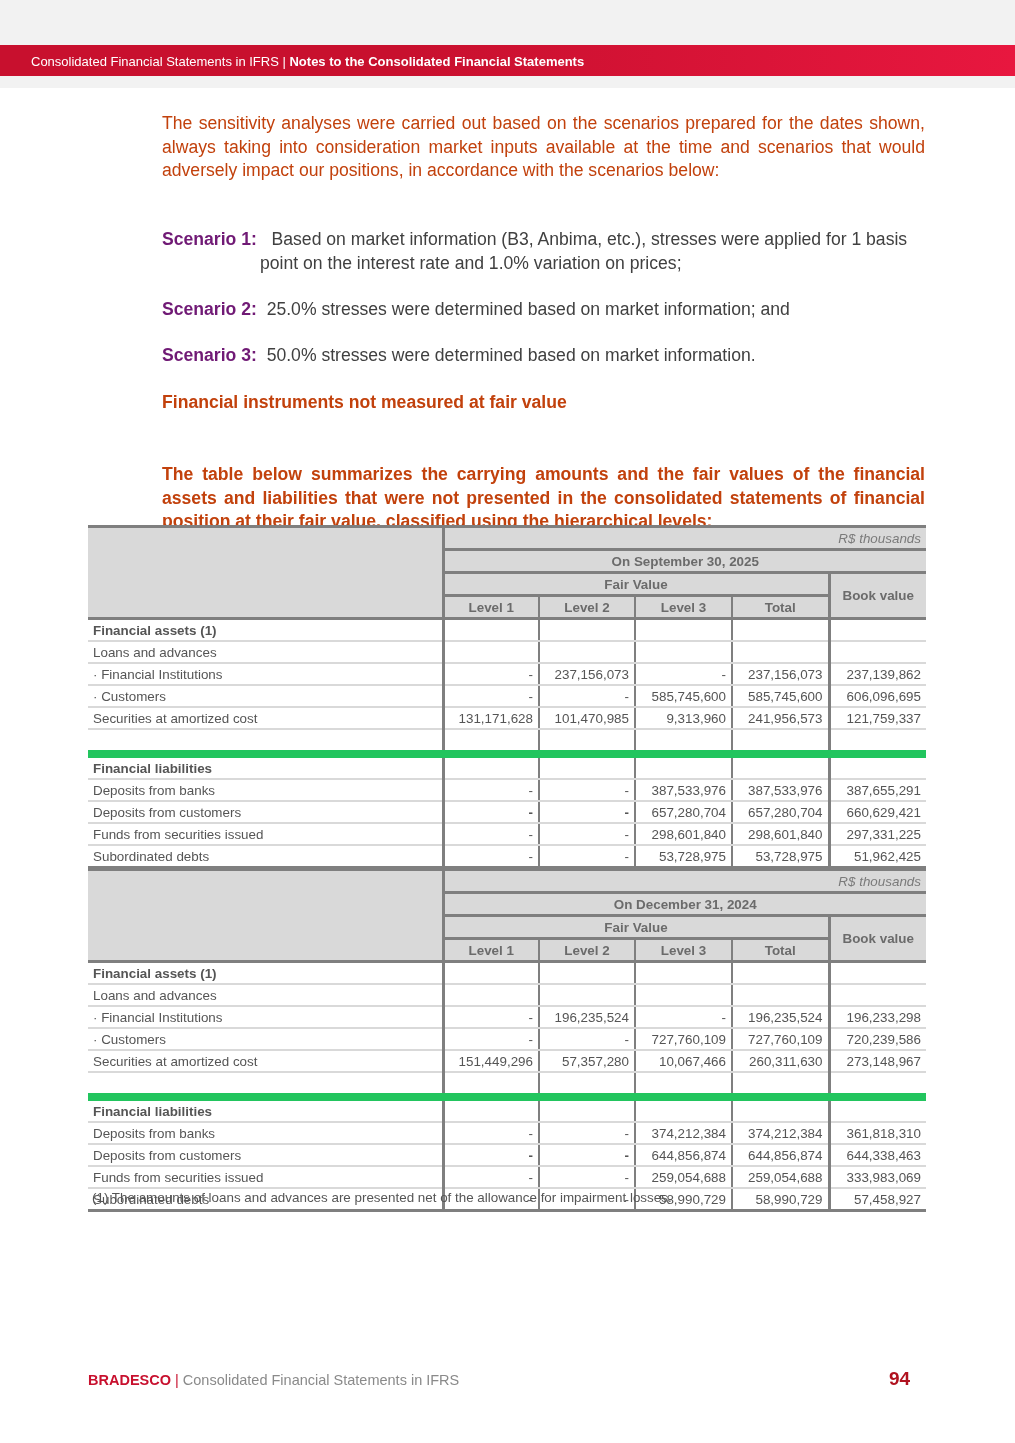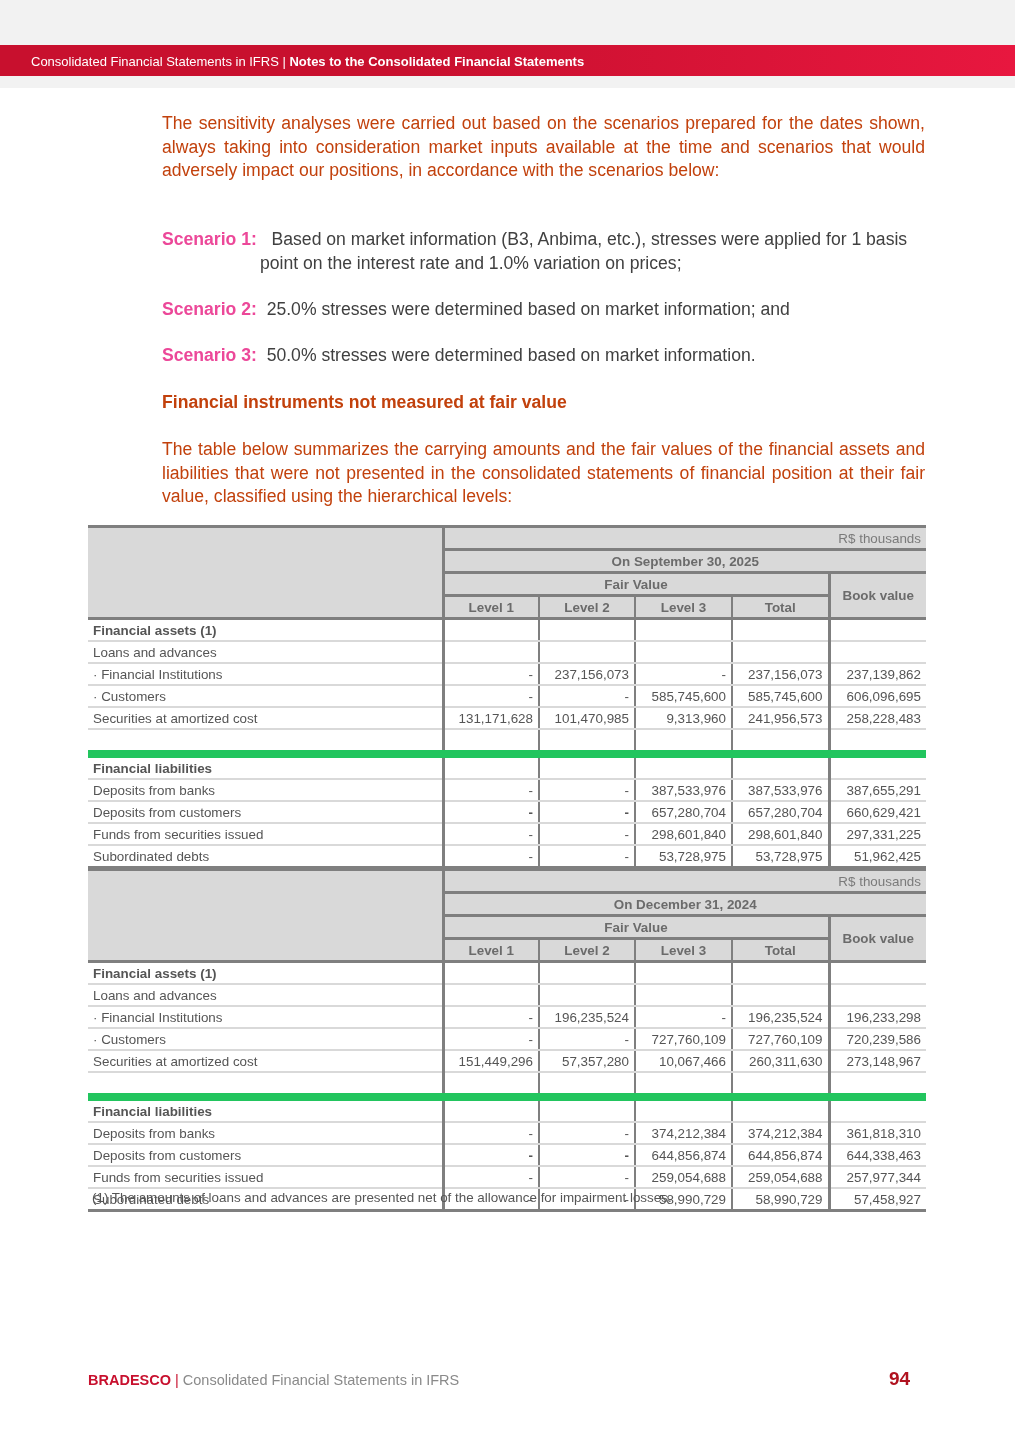--- a/index.html
+++ b/index.html
@@ -9,31 +9,31 @@
   .banner { position:absolute; left:0; top:45px; width:1015px; height:39px;
             background:linear-gradient(90deg,#c8102e 0%,#c8102e 40%,#e8173f 100%);
             color:#fff; font-size:13px; line-height:33px; white-space:nowrap; }
   .banner .t1 { position:absolute; left:31px; }
   .banner b { font-weight:bold; }
   .undergray { position:absolute; left:0; top:76px; width:1015px; height:12px; background:#f2f2f2; }
 
   .text { position:absolute; left:162px; width:763px; font-size:17.6px; line-height:23.5px; color:#c2410c; }
   .just { text-align:justify; }
   .scen { position:absolute; left:162px; width:763px; font-size:17.6px; line-height:23.5px; color:#404040; }
-  .scen b { color:#ec4899; }
+  .scen b { color:#701a75; }
   .hang { padding-left:98px; text-indent:-98px; }
 
   table.ft { position:absolute; left:88px; width:838px; border-collapse:collapse; font-size:13.4px; color:#555; table-layout:fixed; }
   table.ft td { height:20px; padding:0 5px; border-bottom:2px solid #d9d9d9; white-space:nowrap; }
   table.ft td.lbl { border-right:3px solid #7f7f7f;margin-left:24px; }
   table.ft td.num { text-align:right; border-right:2px solid #7f7f7f; }
   table.ft td.num.last { border-right:none; }
   table.ft .h { background:#d9d9d9; font-weight:bold; color:#6b6b6b; text-align:center; }
   table.ft .hh { border-bottom:3px solid #7f7f7f; }
-  table.ft .unit { text-align:right; font-weight:normal; color:#7a7a7a; }
+  table.ft .unit { text-align:right; font-weight:normal; color:#7a7a7a;font-style:italic; }
   table.ft tr.bold td.lbl { font-weight:bold; }
   table.ft tr.sectop td { border-top:8px solid #22c55e; }
   table.ft tr.lastrow td { border-bottom:3px solid #7f7f7f; }
   table.ft td.hl { background:#d9d9d9; border-right:3px solid #7f7f7f; border-top:3px solid #7f7f7f; border-bottom:3px solid #7f7f7f; }
   table.ft tr.toprow td { border-top:3px solid #7f7f7f; }
   .dash-bold { font-weight:bold; }
 
   .footnote { position:absolute; left:92px; top:1190px; font-size:13.4px; color:#555; }
   .footer { position:absolute; left:88px; top:1372px; font-size:14.5px; color:#8a8a8a; }
   .footer .brand { color:#c8102e; font-weight:bold; }
@@ -54,21 +54,21 @@
   <div class="hang"><b>Scenario 1:</b>&nbsp;&nbsp; <span>Based on market information (B3, Anbima, etc.), stresses were applied for 1 basis point on the interest rate and 1.0% variation on prices;</span></div>
 </div>
 <div class="scen" style="top:298px;">
   <b>Scenario 2:</b>&nbsp; <span>25.0% stresses were determined based on market information; and</span>
 </div>
 <div class="scen" style="top:344px;">
   <b>Scenario 3:</b>&nbsp; <span>50.0% stresses were determined based on market information.</span>
 </div>
 
 <div class="text" style="top:391px; font-weight:bold;">Financial instruments not measured at fair value</div>
-<div class="text just" style="top:438px;">The table below summarizes the carrying amounts and the fair values of the financial assets and liabilities that were not presented in the consolidated statements of financial position at their fair value, classified using the hierarchical levels:</div>
+<div class="text just" style="top:463px;font-weight:bold;">The table below summarizes the carrying amounts and the fair values of the financial assets and liabilities that were not presented in the consolidated statements of financial position at their fair value, classified using the hierarchical levels:</div>
 
 <table class="ft" style="top:525px;">
   <colgroup>
       <col style="width:355px">
       <col style="width:96px">
       <col style="width:96px">
       <col style="width:97px">
       <col style="width:97px">
       <col style="width:97px">
     </colgroup>
@@ -121,21 +121,21 @@
         <td class="num">585,745,600</td>
         <td class="num" style="border-right:3px solid #7f7f7f;">585,745,600</td>
         <td class="num last">606,096,695</td>
       </tr>
   <tr>
         <td class="lbl">Securities at amortized cost</td>
         <td class="num">131,171,628</td>
         <td class="num">101,470,985</td>
         <td class="num">9,313,960</td>
         <td class="num" style="border-right:3px solid #7f7f7f;">241,956,573</td>
-        <td class="num last">258,228,483</td>
+        <td class="num last">121,759,337</td>
       </tr>
   <tr>
         <td class="lbl" style="border-bottom:none;"></td>
         <td class="num" style="border-bottom:none;"></td>
         <td class="num" style="border-bottom:none;"></td>
         <td class="num" style="border-bottom:none;"></td>
         <td class="num" style="border-right:3px solid #7f7f7f;border-bottom:none;"></td>
         <td class="num last" style="border-bottom:none;"></td>
       </tr>
   <tr class="bold sectop">
@@ -279,21 +279,21 @@
         <td class="num">644,856,874</td>
         <td class="num" style="border-right:3px solid #7f7f7f;">644,856,874</td>
         <td class="num last">644,338,463</td>
       </tr>
   <tr>
         <td class="lbl">Funds from securities issued</td>
         <td class="num">-</td>
         <td class="num">-</td>
         <td class="num">259,054,688</td>
         <td class="num" style="border-right:3px solid #7f7f7f;">259,054,688</td>
-        <td class="num last">257,977,344</td>
+        <td class="num last">333,983,069</td>
       </tr>
   <tr class="lastrow">
         <td class="lbl">Subordinated debts</td>
         <td class="num">-</td>
         <td class="num">-</td>
         <td class="num">58,990,729</td>
         <td class="num" style="border-right:3px solid #7f7f7f;">58,990,729</td>
         <td class="num last">57,458,927</td>
       </tr>
 </tbody>

